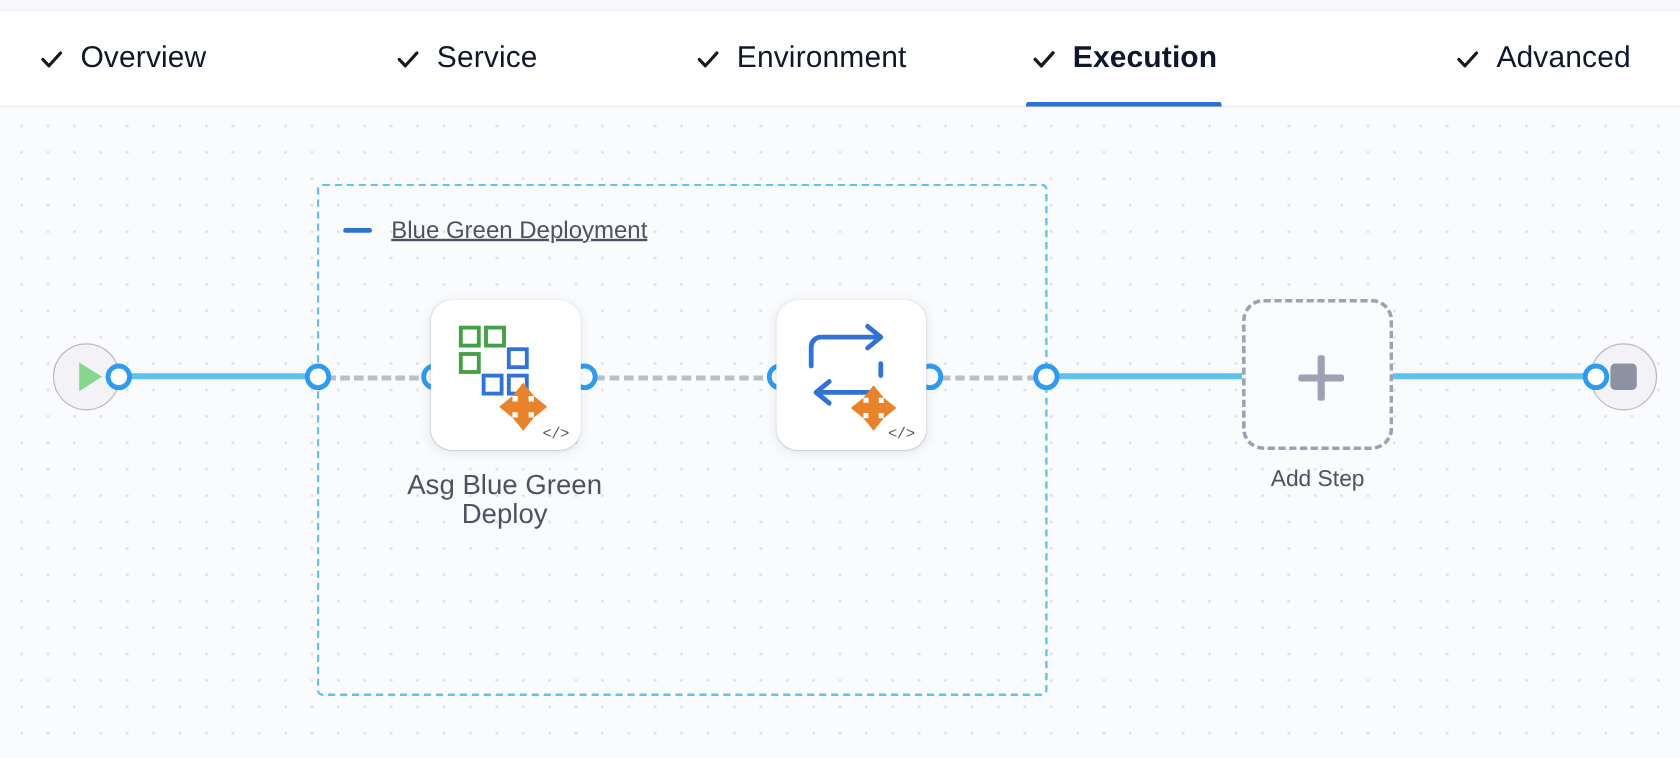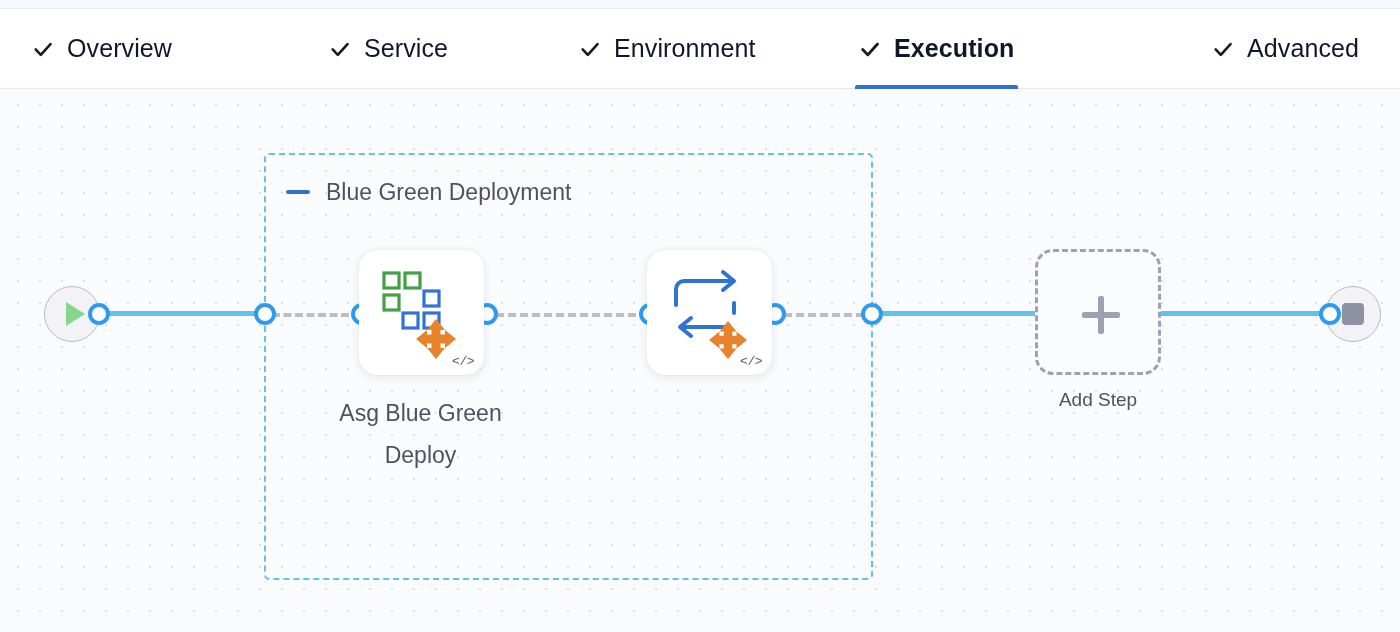--- a/index.html
+++ b/index.html
@@ -108,22 +108,23 @@
   }
   .group-collapse {
     width: 24px;
     height: 4px;
     border-radius: 2px;
     background: #2d72d2;
     cursor: pointer;
     flex: 0 0 auto;
   }
   .group-title {
-    font-size: 23px;
+    font-size: 20px;
     color: #4f5162;
+    text-decoration: underline;
   }
 
   
   .wires {
     position: absolute;
     left: 0; top: 0;
     width: 1400px;
     height: 543px;
     pointer-events: none;
   }
@@ -204,21 +205,21 @@
     bottom: 6px;
     font-family: "Liberation Mono", monospace;
     font-size: 13px;
     color: #585a6b;
     letter-spacing: -0.5px;
   }
   .step-label {
     position: absolute;
     top: 303px;
     font-size: 23px;
-    line-height: 42px;
+    line-height: 24px;
     color: #4f5162;
     text-align: center;
     white-space: pre-line;
   }
 
   
   .add-step {
     position: absolute;
     top: 160px;
     left: 1035px;

